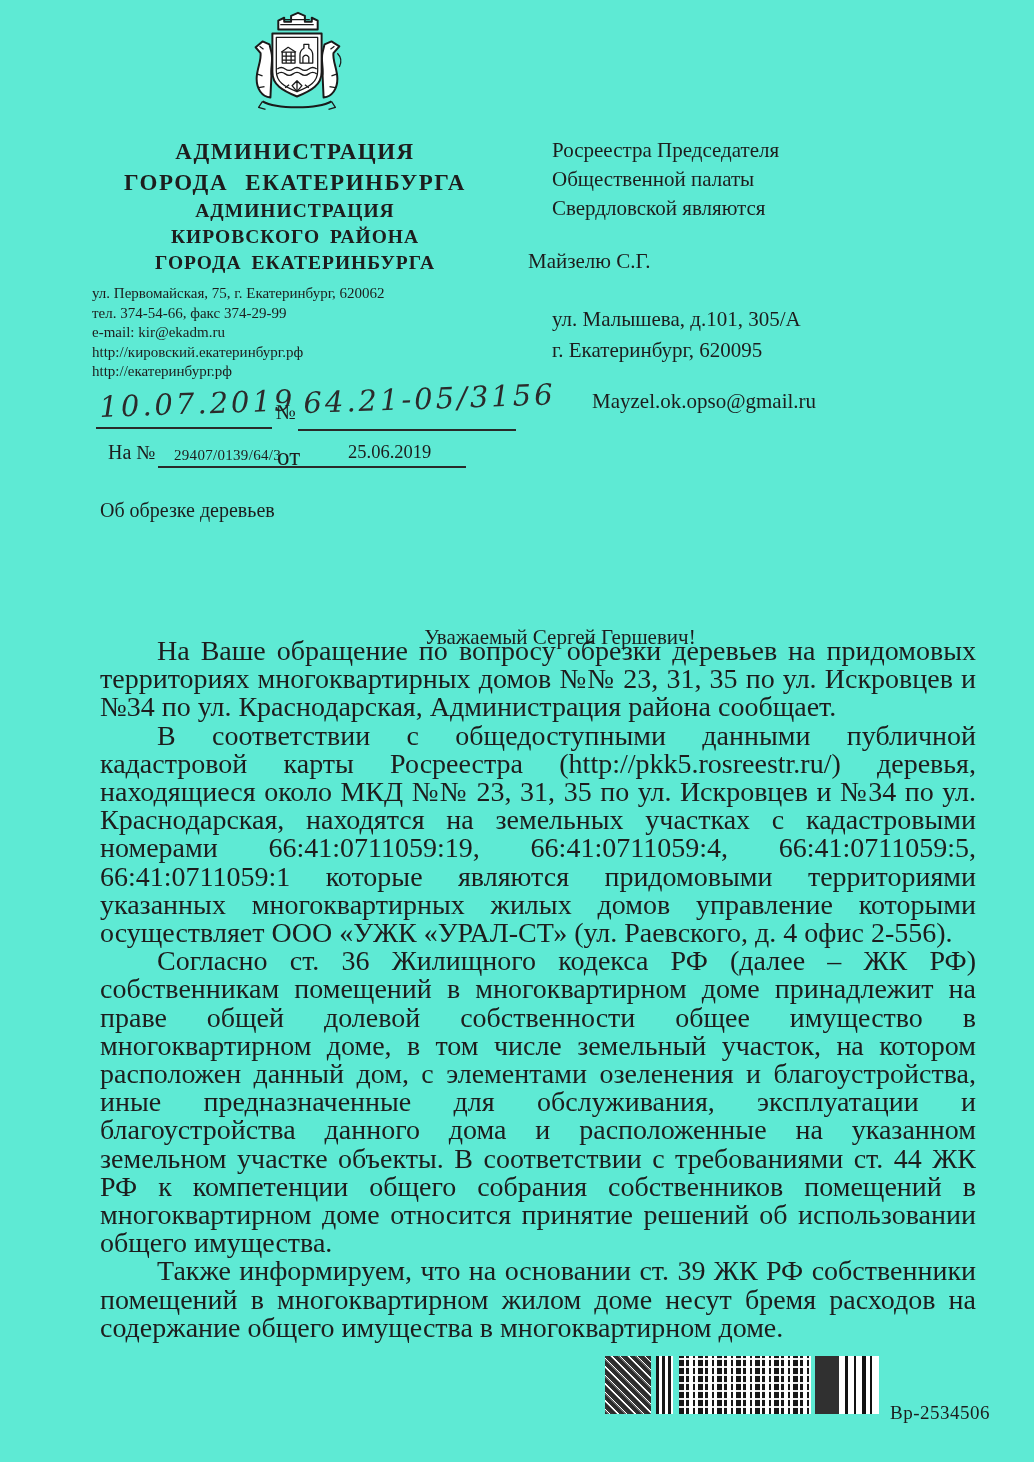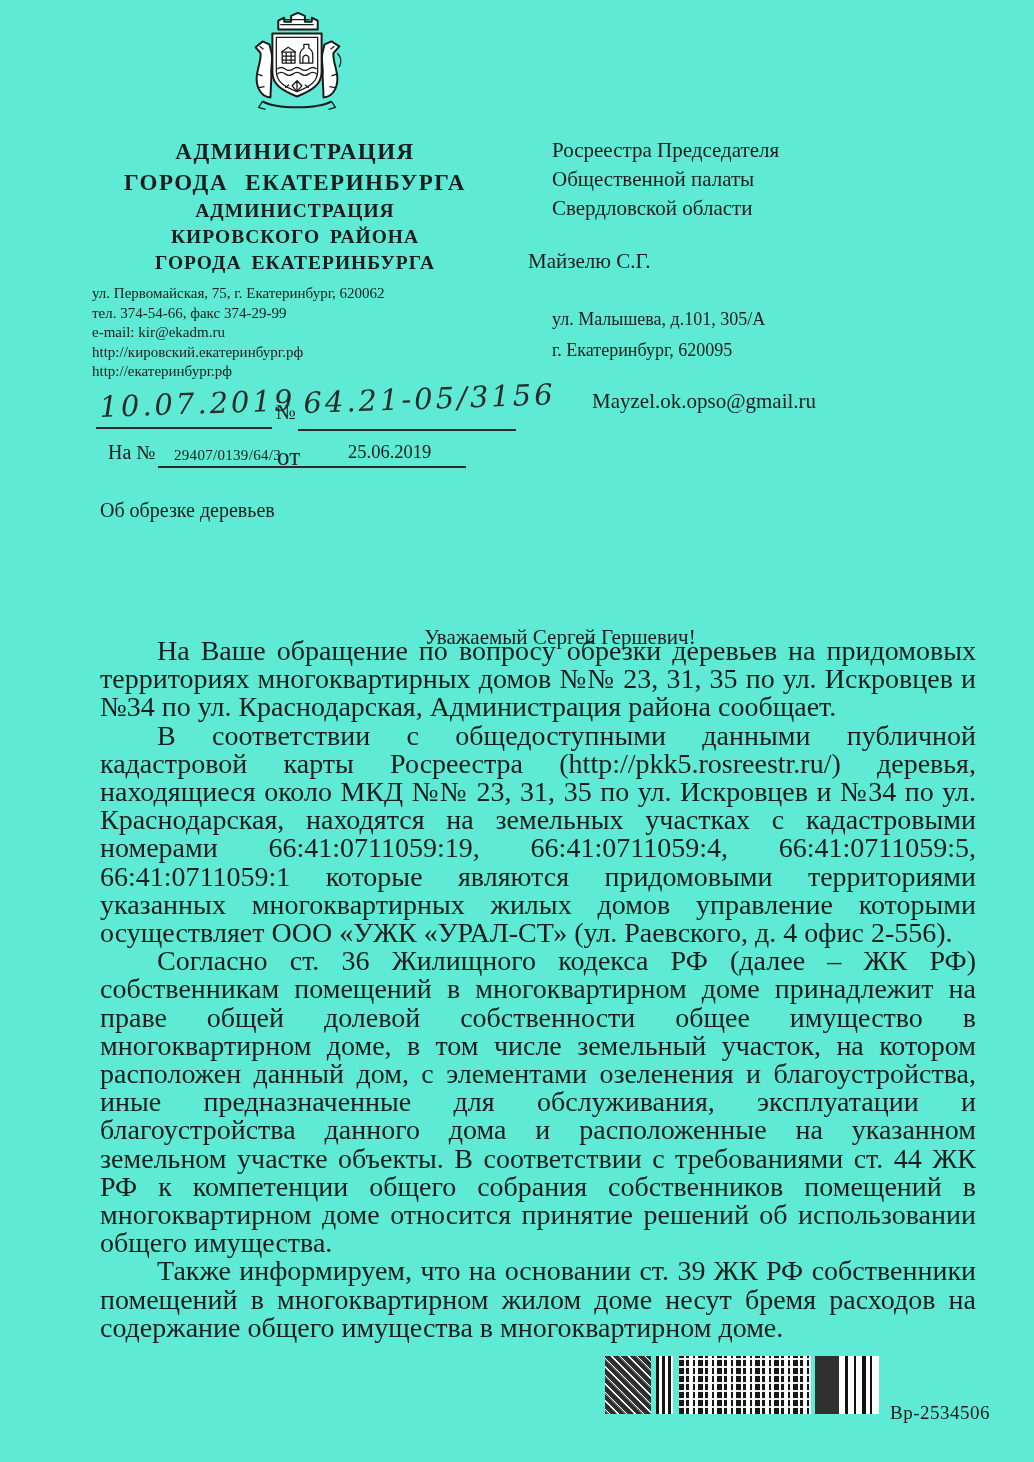--- a/index.html
+++ b/index.html
@@ -42,21 +42,21 @@
   .u2{left:298px;top:429px;width:218px;}
   .u3{left:158px;top:466px;width:151px;}
   .u4{left:306px;top:466px;width:160px;}
   .na-label{position:absolute;left:108px;top:441px;font-size:20px;}
   .in-num{position:absolute;left:174px;top:447px;font-size:15px;letter-spacing:.3px;}
   .ot-label{position:absolute;left:277px;top:443px;font-size:25px;}
   .in-date{position:absolute;left:348px;top:442px;font-size:18.5px;}
   
   .rcpt-pos{position:absolute;left:552px;top:136px;width:440px;font-size:21px;line-height:29px;}
   .rcpt-name{position:absolute;left:528px;top:249px;font-size:21px;}
-  .rcpt-addr{position:absolute;left:552px;top:304px;width:440px;font-size:18px;line-height:31px;}
+  .rcpt-addr{position:absolute;left:552px;top:304px;width:440px;font-size:21px;line-height:31px;}
   .rcpt-email{position:absolute;left:552px;top:389px;font-size:21px;margin-left:40px;}
   
   .subject{position:absolute;left:100px;top:499px;font-size:20px;}
   .salutation{position:absolute;left:140px;top:582px;width:840px;text-align:center;font-size:21px;margin-top:43px;}
   
   .body-text{position:absolute;left:100px;top:637px;width:876px;}
   .body-text p{
     margin:0;font-size:28px;line-height:28.2px;
     text-align:justify;text-indent:57px;
   }
@@ -154,21 +154,21 @@
   <div class="na-label">На №</div>
   <div class="in-num">29407/0139/64/3</div>
   <div class="ot-label">от</div>
   <div class="in-date">25.06.2019</div>
   <div class="u u3"></div>
   <div class="u u4"></div>
 
   <div class="rcpt-pos">
     <div>Росреестра Председателя</div>
     <div>Общественной палаты</div>
-    <div>Свердловской области</div>
+    <div>Свердловской являются</div>
   </div>
   <div class="rcpt-name">Майзелю С.Г.</div>
   <div class="rcpt-addr">
     <div>ул. Малышева, д.101, 305/А</div>
     <div>г. Екатеринбург, 620095</div>
   </div>
   <div class="rcpt-email">Mayzel.ok.opso@gmail.ru</div>
 
   <div class="subject">Об обрезке деревьев</div>
   <div class="salutation">Уважаемый Сергей Гершевич!</div>

